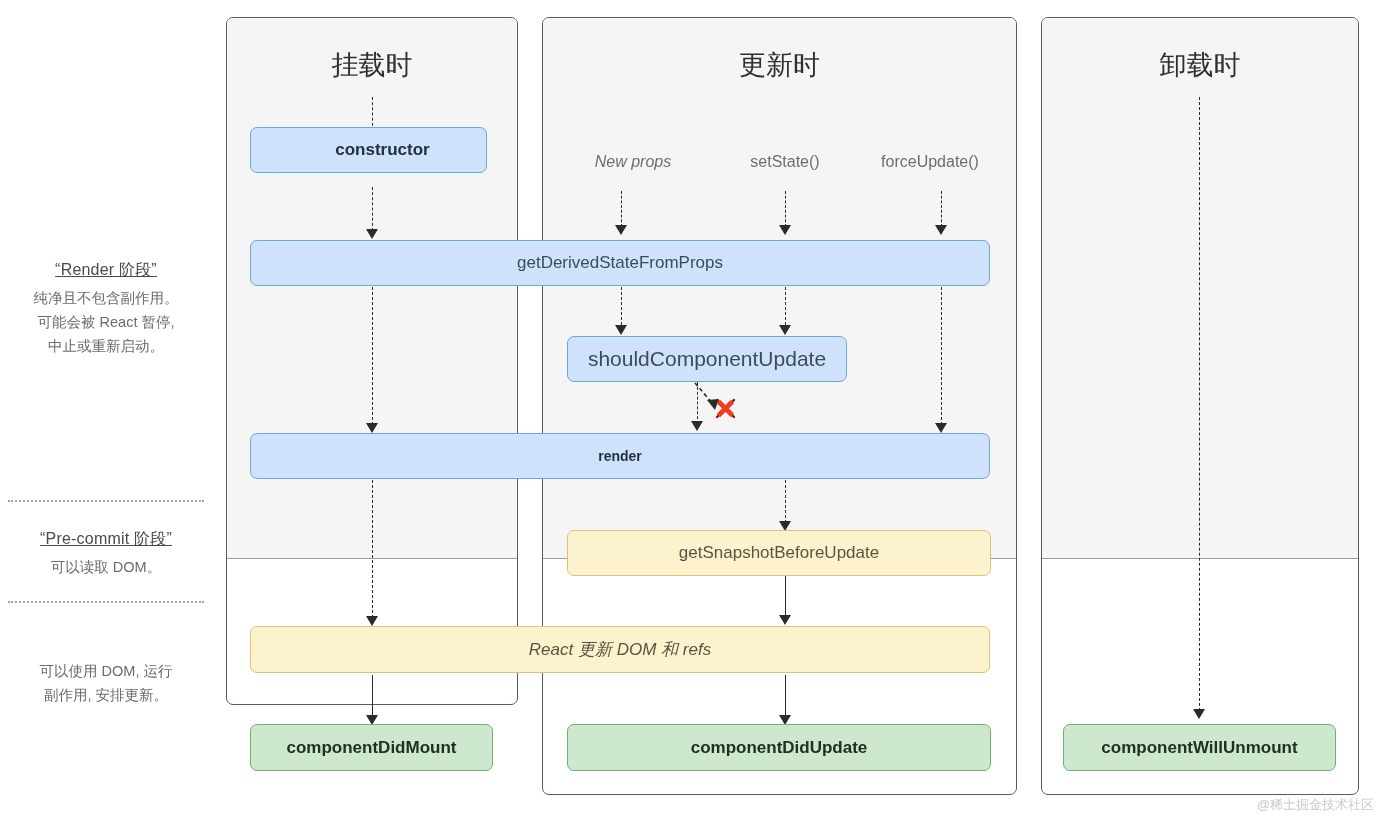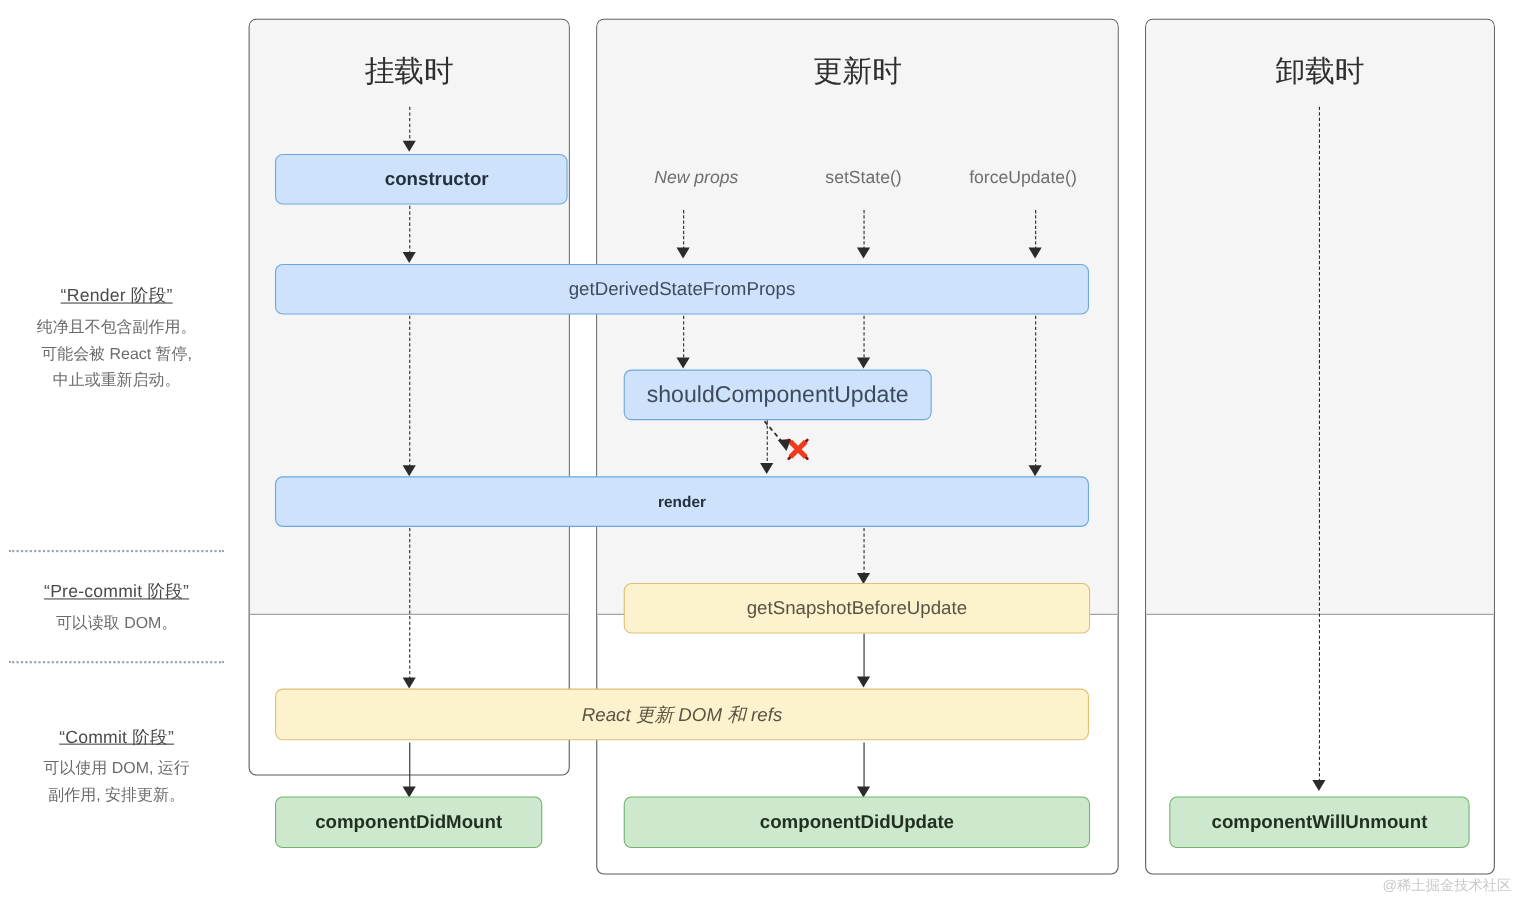--- a/index.html
+++ b/index.html
@@ -111,21 +111,20 @@
   <div class="phase-block" style="top:527px;">
     <div class="phase-title">“Pre-commit 阶段”</div>
     <div class="phase-desc">
       <div>可以读取 DOM。</div>
     </div>
   </div>
 
   <div class="dotted-sep" style="top:601px;"></div>
 
   <div class="phase-block" style="top:659px;">
-    <div class="phase-title">“Commit 阶段”</div>
     <div class="phase-desc">
       <div>可以使用 DOM, 运行</div>
       <div>副作用, 安排更新。</div>
     </div>
   </div>
 
   <div class="panel" style="left:226px;top:17px;width:292px;height:688px;">
     <div class="panel-top" style="height:541px;"></div>
     <div class="panel-title">挂载时</div>
   </div>
@@ -136,21 +135,21 @@
   </div>
 
   <div class="panel" style="left:1041px;top:17px;width:318px;height:778px;">
     <div class="panel-top" style="height:541px;"></div>
     <div class="panel-title">卸载时</div>
   </div>
 
   <div class="vline" style="left:372px;top:97px;height:34px;"></div>
   <div class="arrowhead" style="left:366px;top:128px;"></div>
 
-  <div class="node blue bold" style="left:250px;top:140px;width:266px;height:46px;font-size:17px;padding-left:28px;">
+  <div class="node blue bold" style="left:250px;top:127px;width:237px;height:46px;font-size:17px;padding-left:28px;">
     <span class="lbl">constructor</span>
   </div>
 
   <div class="vline" style="left:372px;top:187px;height:44px;"></div>
   <div class="arrowhead" style="left:366px;top:229px;"></div>
 
   <div class="vline" style="left:372px;top:287px;height:138px;"></div>
   <div class="arrowhead" style="left:366px;top:423px;"></div>
 
   <div class="vline" style="left:372px;top:480px;height:138px;"></div>

